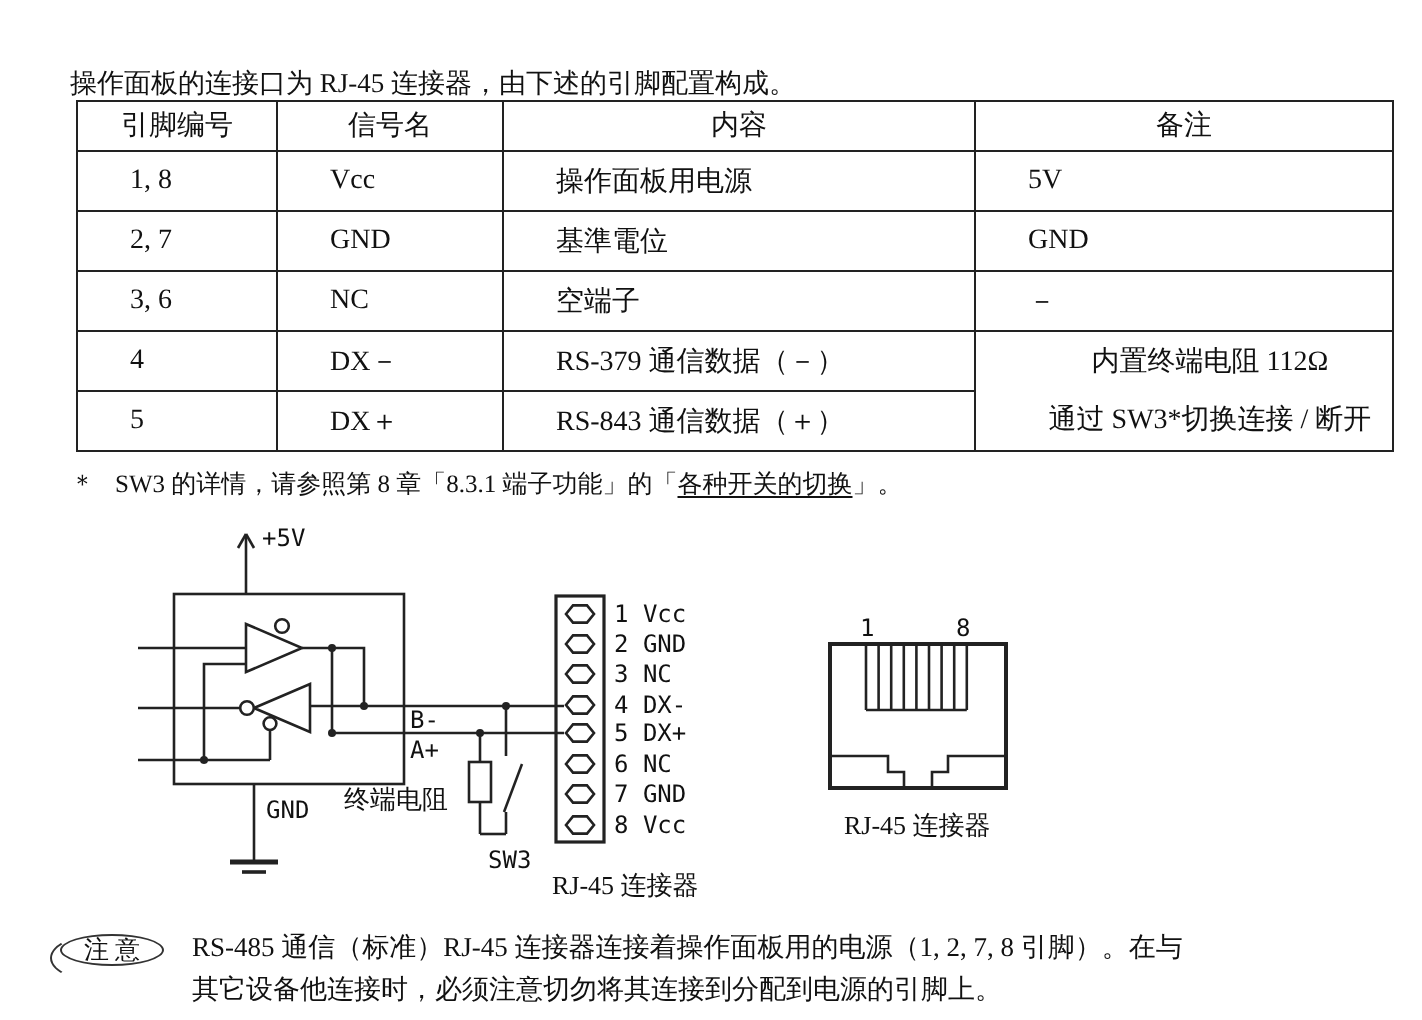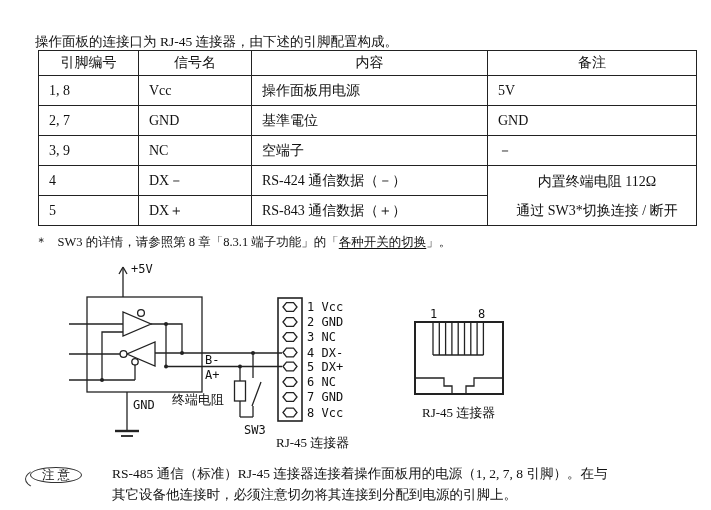--- a/index.html
+++ b/index.html
@@ -11,40 +11,40 @@
   .intro{position:absolute;left:35px;top:8px;font-size:13.5px;line-height:20px;white-space:nowrap;margin-top:24px;}
   table.pintable{
     position:absolute;left:38px;top:50px;width:614px;
     border-collapse:collapse;table-layout:fixed;
     font-size:14px;
   }
   table.pintable th,table.pintable td{
     border:1px solid #222;overflow:hidden;white-space:nowrap;
   }
   table.pintable th{height:22px;font-weight:normal;text-align:center;}
-  table.pintable td{height:29px;padding:0 0 0 10px;vertical-align:middle;}
+  table.pintable td{height:29px;padding:0 0 0 26px;vertical-align:middle;}
   .col1{width:100px;}.col2{width:113px;}.col3{width:236px;}.col4{width:209px;}
   td.merged{vertical-align:middle;padding:0 0 0 9px;}
   td.merged div{height:29px;line-height:29px;text-align:center;}
   .footnote{position:absolute;left:35px;top:234px;font-size:12.5px;white-space:nowrap;}
   .footnote .star{margin-right:10px;}
   .footnote u{text-underline-offset:2px;}
   .diagram{position:absolute;left:0;top:255px;width:711px;height:205px;margin-left:20px;}
   .note{position:absolute;left:30px;top:463px;width:672px;display:flex;align-items:flex-start;}
   .stamp{
     position:relative;flex:0 0 auto;margin-top:4px;
     width:52px;height:16px;border:1.6px solid #333;border-radius:50%;
     display:flex;align-items:center;justify-content:center;
     font-size:12.5px;letter-spacing:3px;padding-left:3px;box-sizing:border-box;
   }
   .stamp::before{
     content:'';position:absolute;left:-6px;top:-2px;width:58px;height:24px;
     border:1.6px solid transparent;border-left-color:#333;border-radius:50%;
   }
-  .note-text{margin-left:30px;font-size:13.5px;line-height:21px;}
+  .note-text{margin-left:14px;font-size:13.5px;line-height:21px;}
   svg text{fill:#111;}
   .lbl{font-family:"DejaVu Sans Mono","Liberation Mono",monospace;font-size:12px;}
   .cjk{font-family:"Liberation Serif","DejaVu Serif",serif;font-size:13px;}
 </style>
 </head>
 <body>
 
 <div class="intro">操作面板的连接口为 RJ-45 连接器，由下述的引脚配置构成。</div>
 
 <table class="pintable">
@@ -67,29 +67,29 @@
     <td>操作面板用电源</td>
     <td>5V</td>
   </tr>
   <tr>
     <td>2, 7</td>
     <td>GND</td>
     <td>基準電位</td>
     <td>GND</td>
   </tr>
   <tr>
-    <td>3, 9</td>
+    <td>3, 6</td>
     <td>NC</td>
     <td>空端子</td>
     <td>－</td>
   </tr>
   <tr>
     <td>4</td>
     <td>DX－</td>
-    <td>RS-424 通信数据（－）</td>
+    <td>RS-379 通信数据（－）</td>
     <td class="merged" rowspan="2">
       <div>内置终端电阻 112Ω</div>
       <div>通过 SW3*切换连接 / 断开</div>
     </td>
   </tr>
   <tr>
     <td>5</td>
     <td>DX＋</td>
     <td>RS-843 通信数据（＋）</td>
   </tr>

